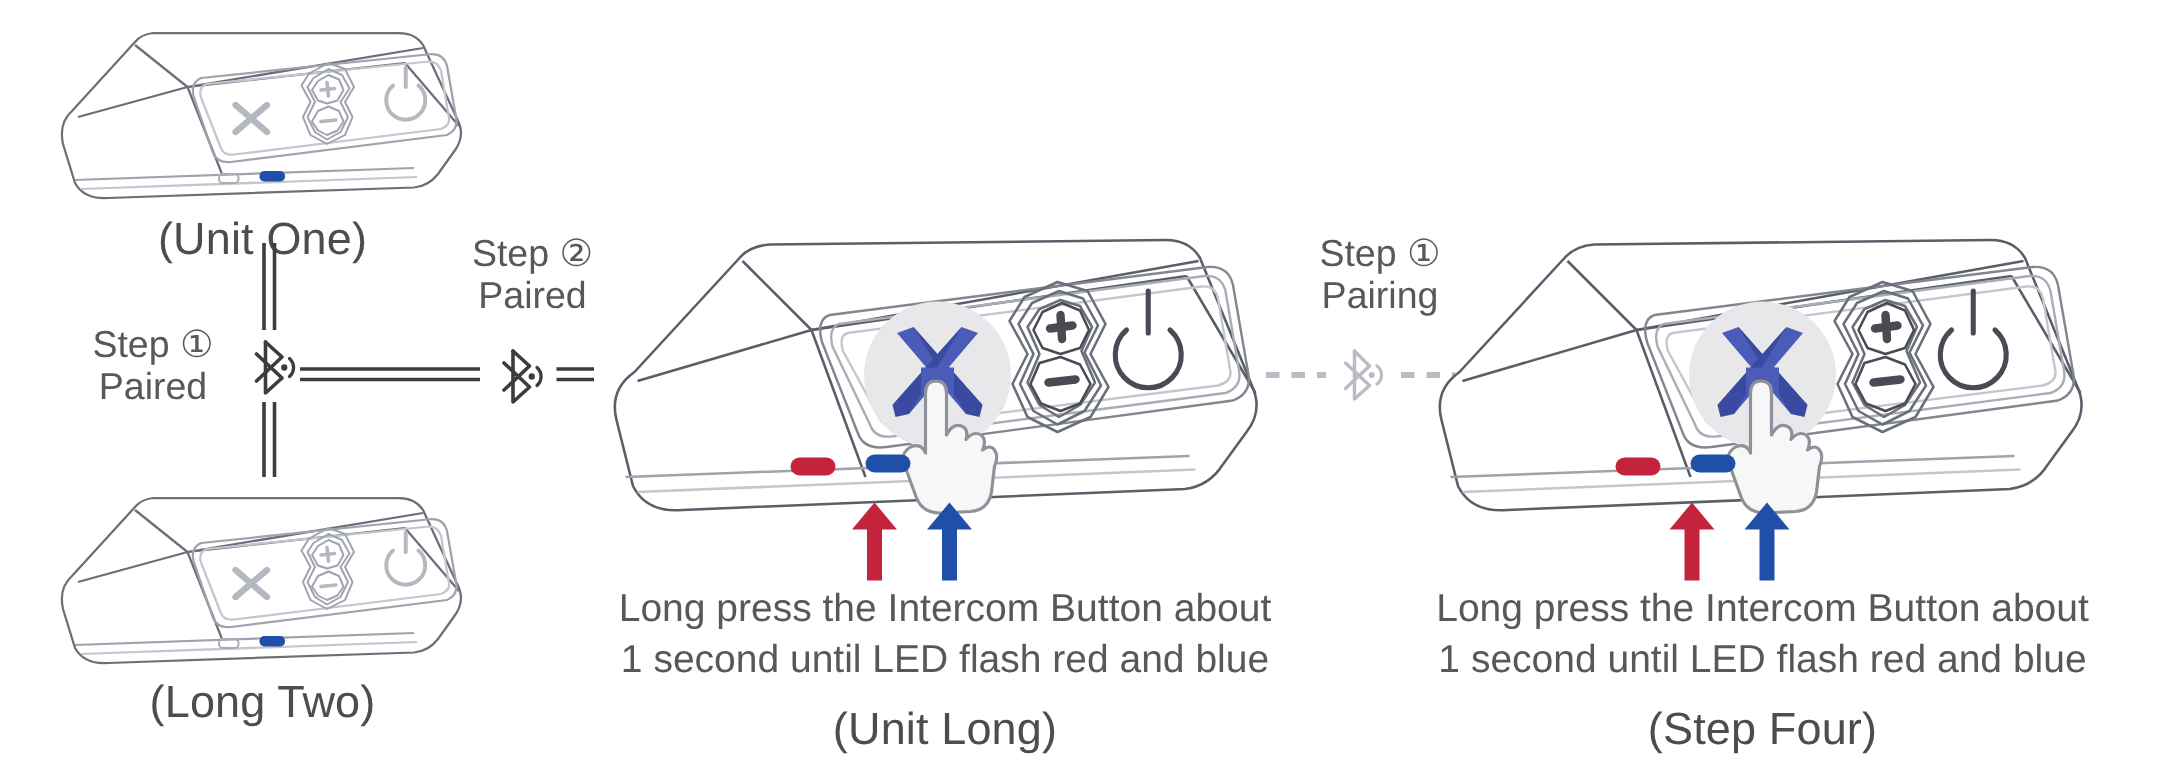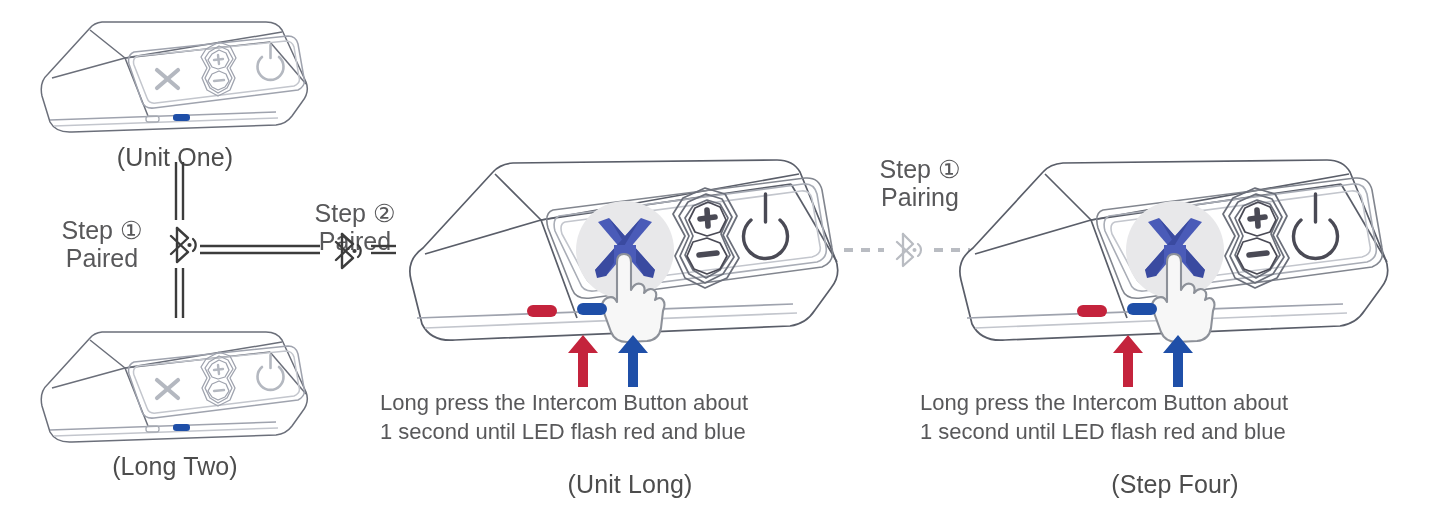--- a/index.html
+++ b/index.html
@@ -1,21 +1,21 @@
 <!DOCTYPE html>
 <html><head>
 <meta charset="utf-8">
 <style>
   html,body{margin:0;padding:0;background:#ffffff;}
   body{width:1453px;height:519px;position:relative;overflow:hidden;
        font-family:"Liberation Sans","DejaVu Sans",sans-serif;color:#4d4d4d;}
   .abs{position:absolute;}
-  .cap{font-size:25px;color:#4d4d4d;text-align:center;white-space:nowrap;letter-spacing:.1px;}
+  .cap{font-size:30px;color:#4d4d4d;text-align:center;white-space:nowrap;letter-spacing:.1px;}
   .steplbl{font-size:25px;color:#58585a;text-align:center;line-height:1.12;white-space:nowrap;}
-  .instr{font-size:22px;color:#58585a;text-align:left;line-height:1.32;}
+  .instr{font-size:26px;color:#58585a;text-align:center;line-height:1.32;}
   svg{display:block;overflow:visible;}
 </style>
 </head>
 <body>
 
 <div class="abs" style="left:30px;top:12px;">
   <svg width="290" height="135" viewBox="0 0 290 135">
     <g fill="none" stroke="#6b6f7a" stroke-width="1.5" stroke-linejoin="round">
       <path d="M18 62 L60 16 Q64 11 72 10 L236 10 Q247 10 252 18 L276 70 Q280 80 272 90
                L262 104 Q256 112 246 113 L42 120 Q26 121 20 110 L12 84 Q9 70 18 62 Z"></path>
@@ -119,21 +119,21 @@
         <path d="M14 4 L25 14 L8 30"></path>
       </g>
       <g fill="none" stroke="#3c3c3c" stroke-width="2.2" stroke-linecap="round">
         <path d="M30 15 A8 8 0 0 1 30 27"></path>
       </g>
       <circle cx="26.5" cy="21" r="2.1" fill="#3c3c3c"></circle>
     </g>
   </svg>
 </div>
 
-<div class="abs steplbl" style="left:290px;top:155px;width:130px;margin-top:44px;">
+<div class="abs steplbl" style="left:290px;top:155px;width:130px;">
   <div>Step ②</div>
   <div>Paired</div>
 </div>
 
 <div class="abs" style="left:198px;top:225px;">
   <svg width="200" height="50" viewBox="0 0 200 50">
     <g stroke="#3c3c3c" stroke-width="2.4">
       <path d="M2 21 L122 21"></path>
         <path d="M2 28 L122 28"></path>
       <path d="M173 21 L198 21"></path>

